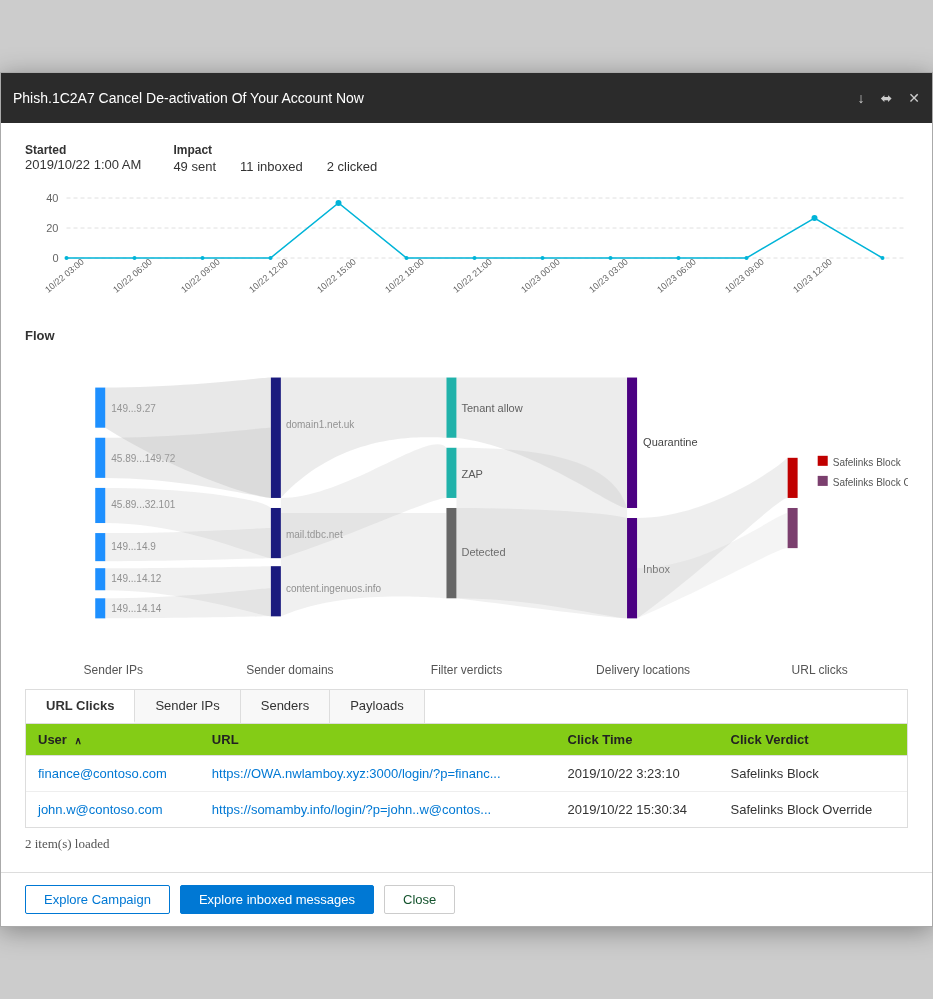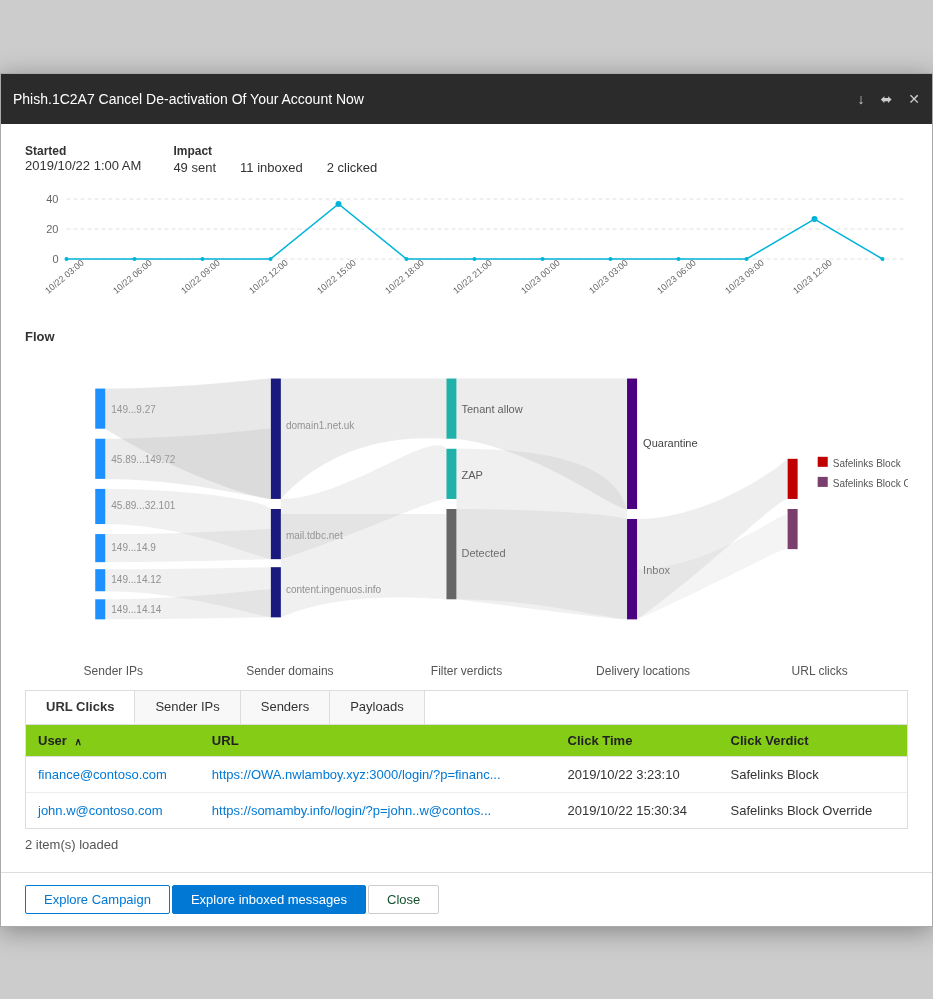--- a/index.html
+++ b/index.html
@@ -171,27 +171,28 @@
     }
     .link-cell {
       color: #0078d4;
       cursor: pointer;
       text-decoration: none;
     }
     .status-row {
       padding: 8px 0 4px 0;
       font-size: 13px;
       color: #555;
+      font-family: Liberation Serif, serif;
     }
     
     .footer-bar {
       border-top: 1px solid #ddd;
       padding: 12px 24px;
       display: flex;
-      gap: 2px;
+      gap: 10px;
       align-items: center;
     }
     .btn {
       padding: 6px 18px;
       font-size: 13px;
       border: 1px solid #0078d4;
       cursor: pointer;
       border-radius: 2px;
     }
     .btn-outline {

